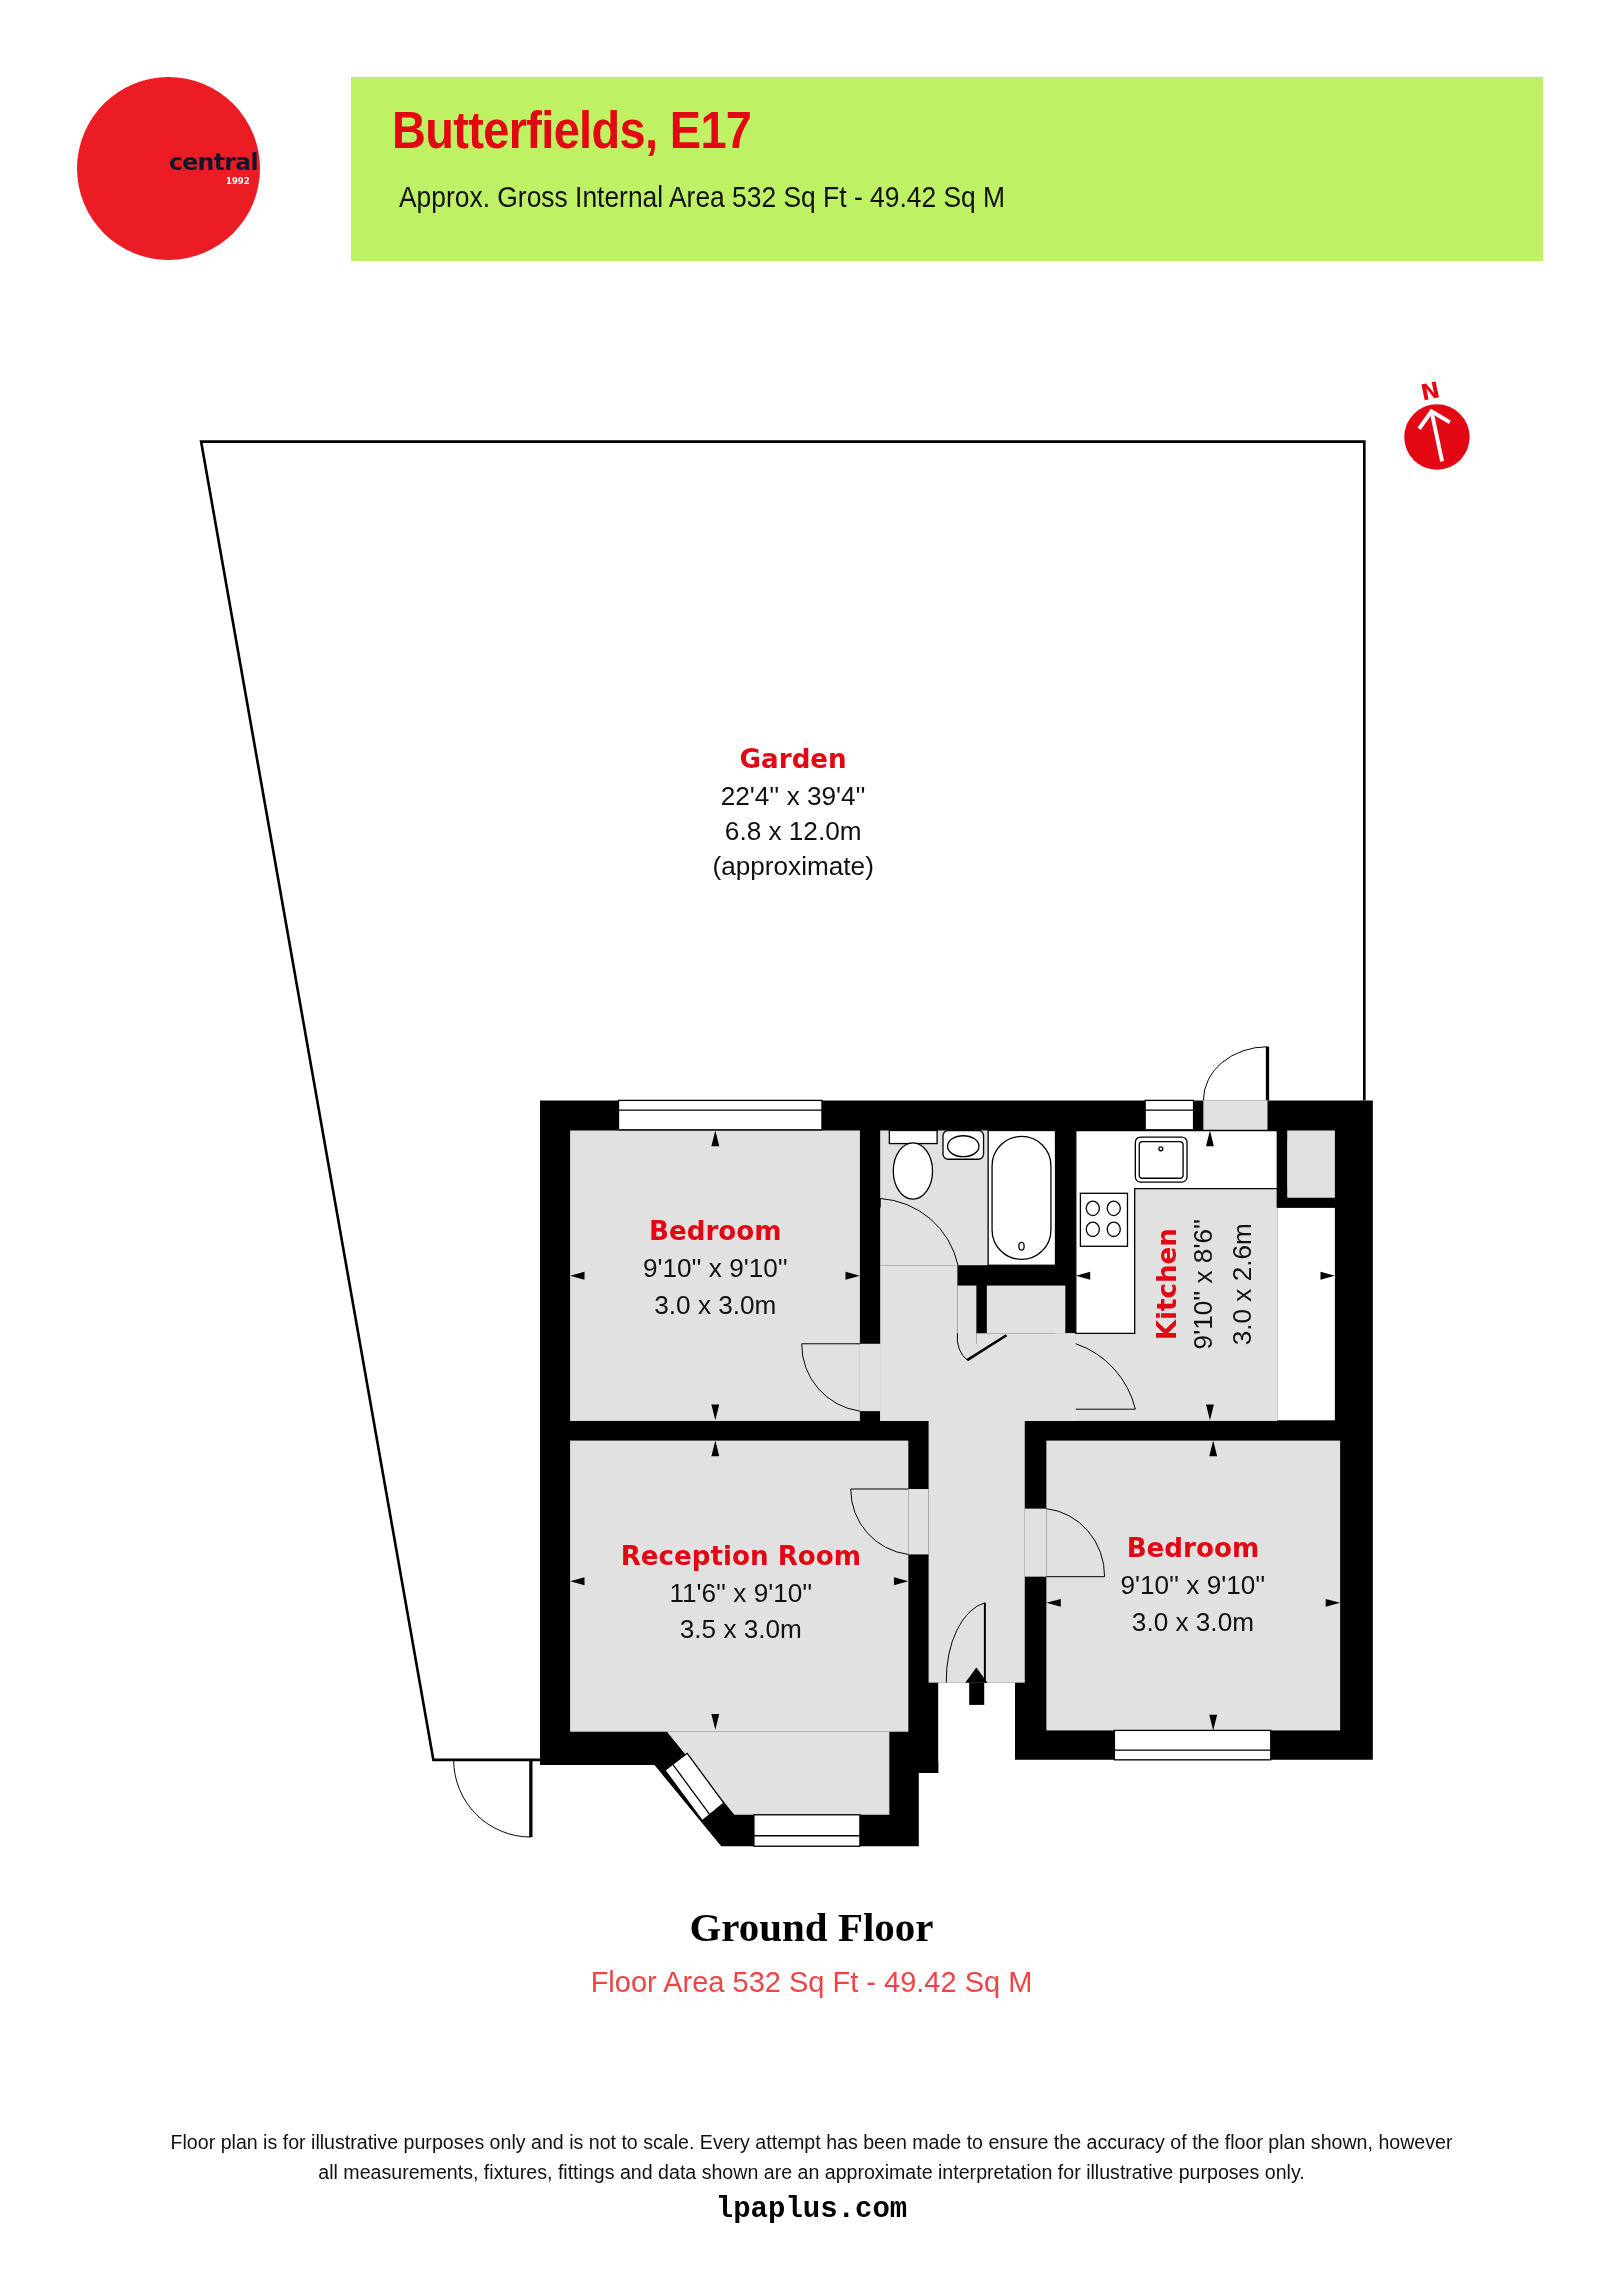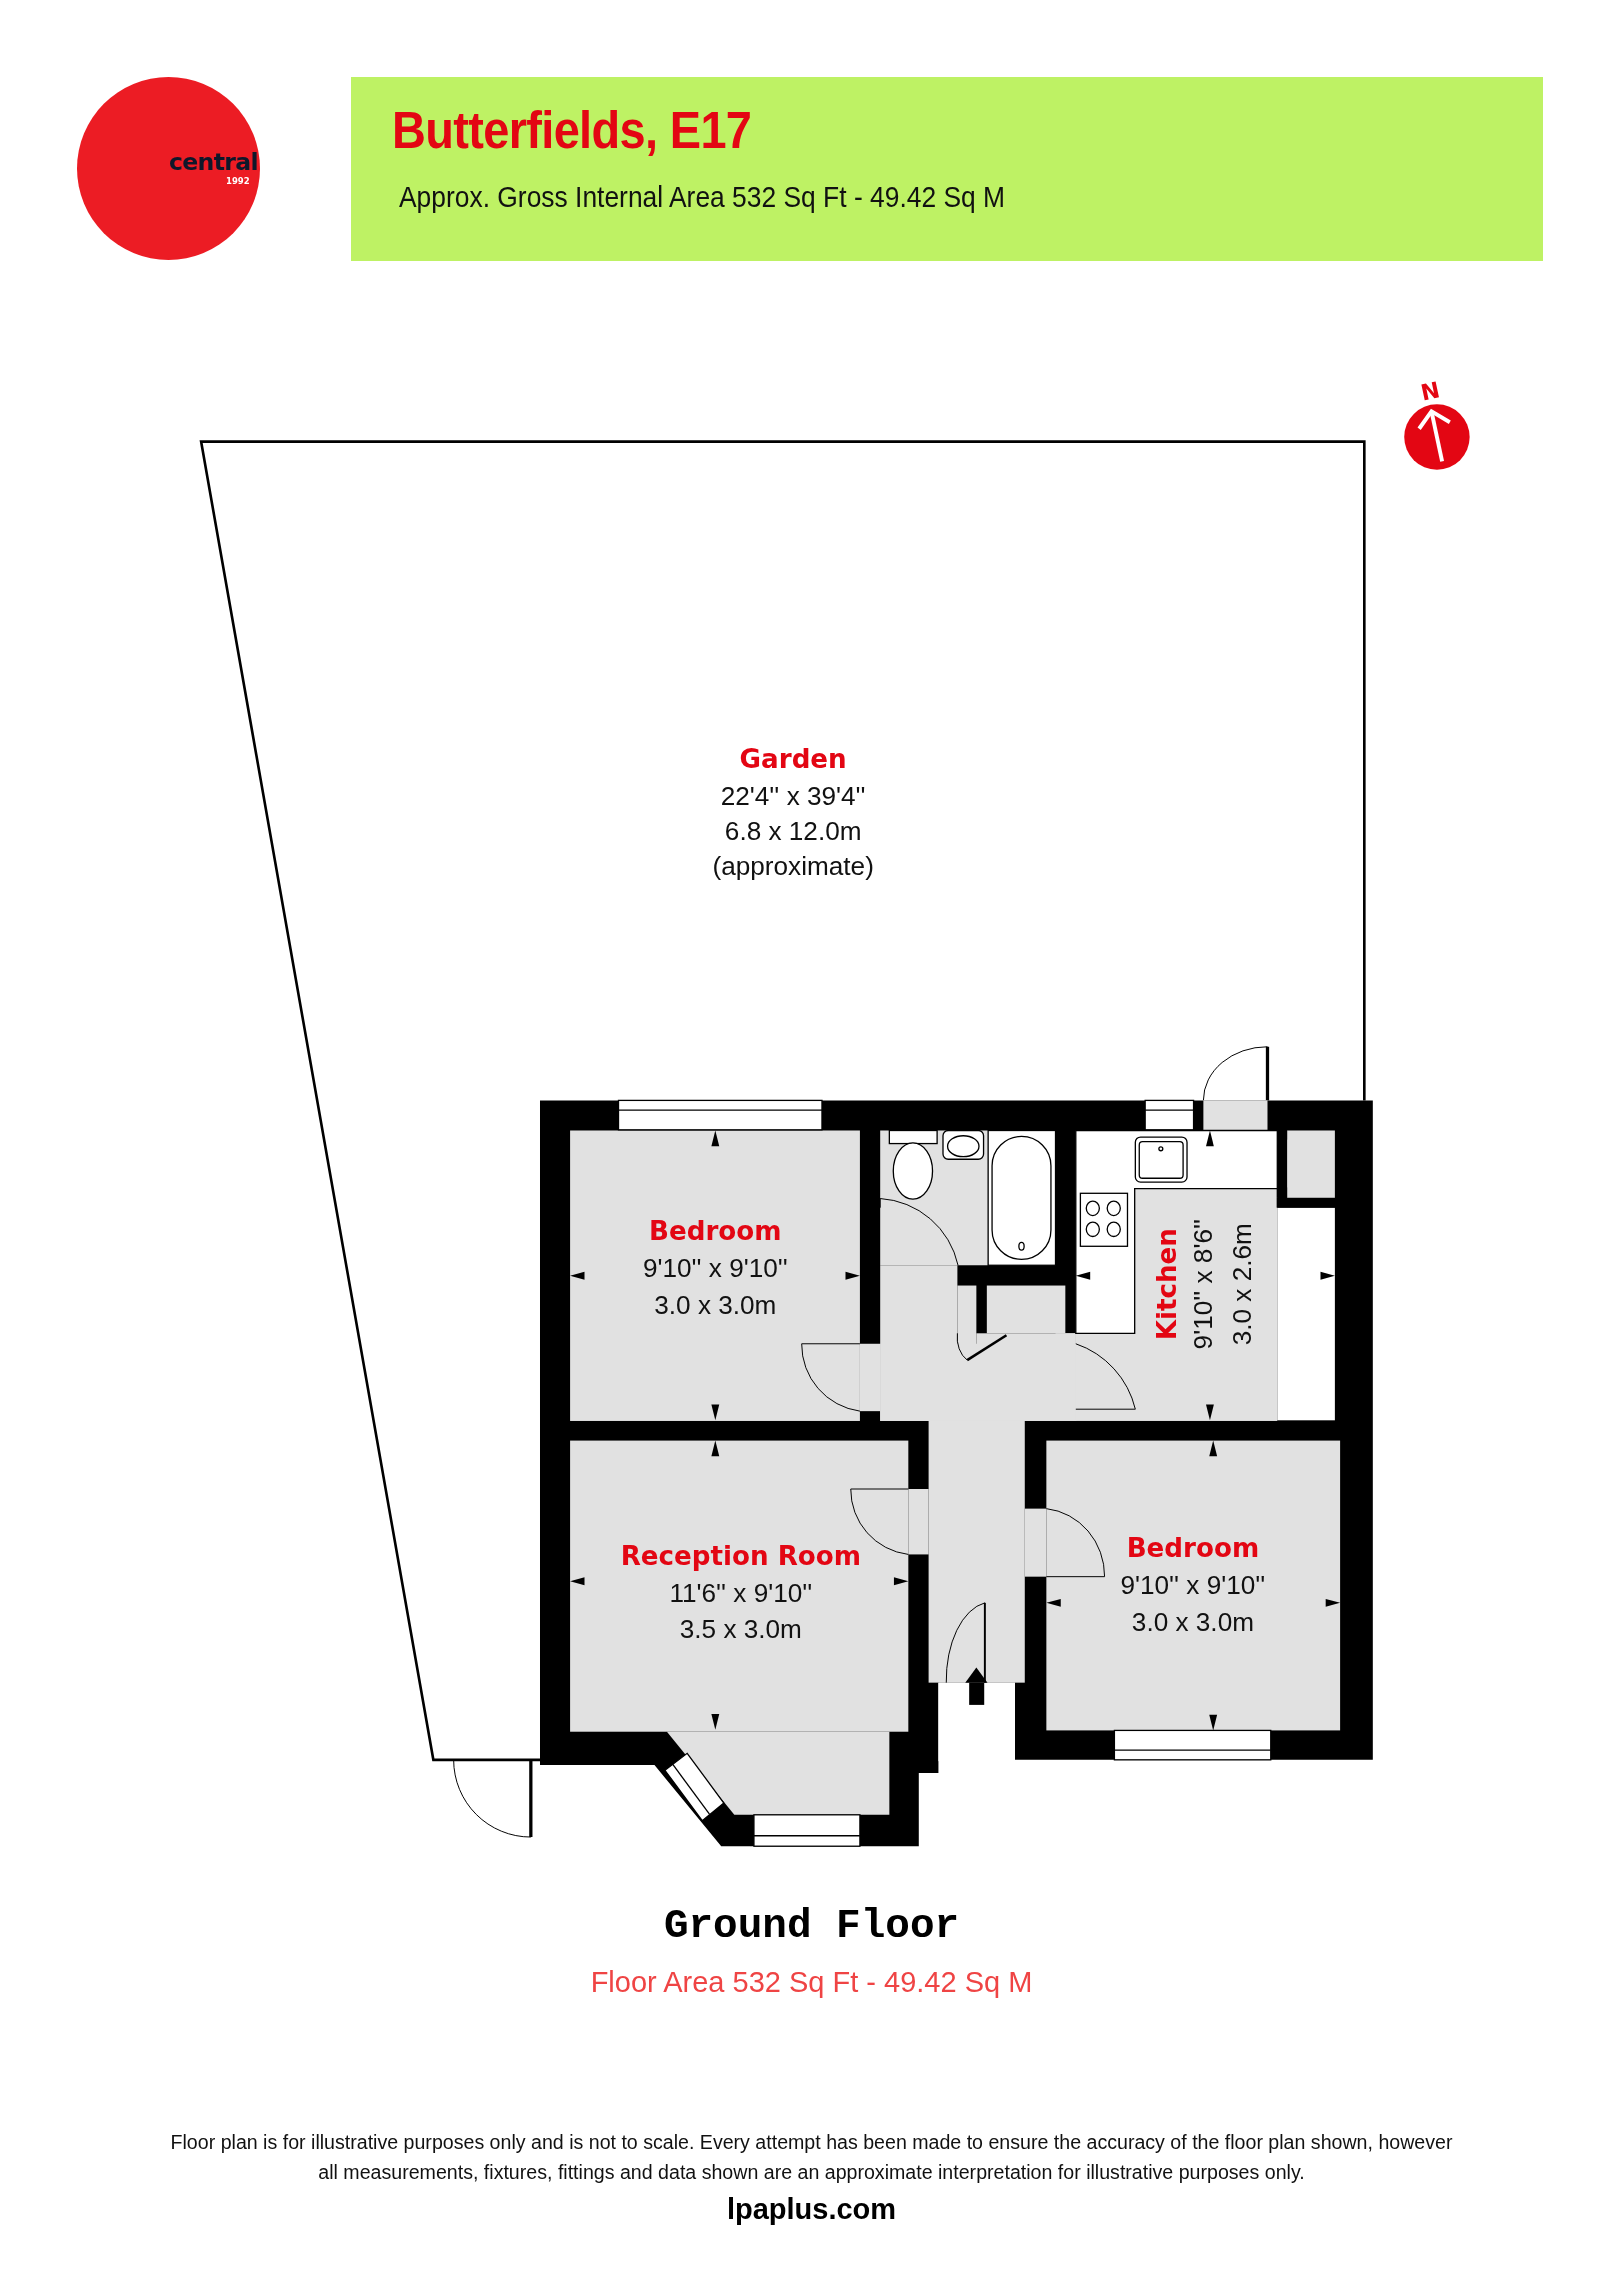--- a/index.html
+++ b/index.html
@@ -18,28 +18,28 @@
            color: #e30613; letter-spacing: -0.7px; transform: scaleX(0.92); transform-origin: left top;
            font-family: "Liberation Sans", sans-serif; }
   .subtitle { position: absolute; left: 48px; top: 103px; font-size: 30px; color: #111;
               transform: scaleX(0.88); transform-origin: left top;
               font-family: "Liberation Sans", sans-serif; }
   .plan { position: absolute; left: 0; top: 0; }
   .room-label { font-family: "DejaVu Sans", sans-serif; font-weight: bold; fill: #e30613; }
   .room-dim { font-family: "Liberation Sans", sans-serif; fill: #111; }
   .floor-title { position: absolute; left: 0; width: 1623px; top: 1903px; text-align: center;
                  font-size: 41px; font-weight: bold; color: #000;
-                 font-family: Liberation Mono, monospace; }
+                 font-family: Liberation Serif, serif; }
   .floor-area { position: absolute; left: 0; width: 1623px; top: 1966px; text-align: center;
                 font-size: 29px; color: #ef4444; font-family: "Liberation Sans", sans-serif; }
   .disclaimer { position: absolute; left: 72px; width: 1479px; top: 2127px; text-align: center;
                 font-size: 19.6px; line-height: 30px; color: #111;
                 font-family: "Liberation Sans", sans-serif; }
   .site { position: absolute; left: 0; width: 1623px; top: 2193px; text-align: center;
-          font-size: 29px; font-weight: bold; color: #000; font-family: Liberation Sans, sans-serif; }
+          font-size: 29px; font-weight: bold; color: #000; font-family: Liberation Mono, monospace; }
 </style>
 </head>
 <body>
 
 <div class="logo">
   <span class="logo-word">central</span>
   <span class="logo-year">1992</span>
 </div>
 
 <div class="header-box">

